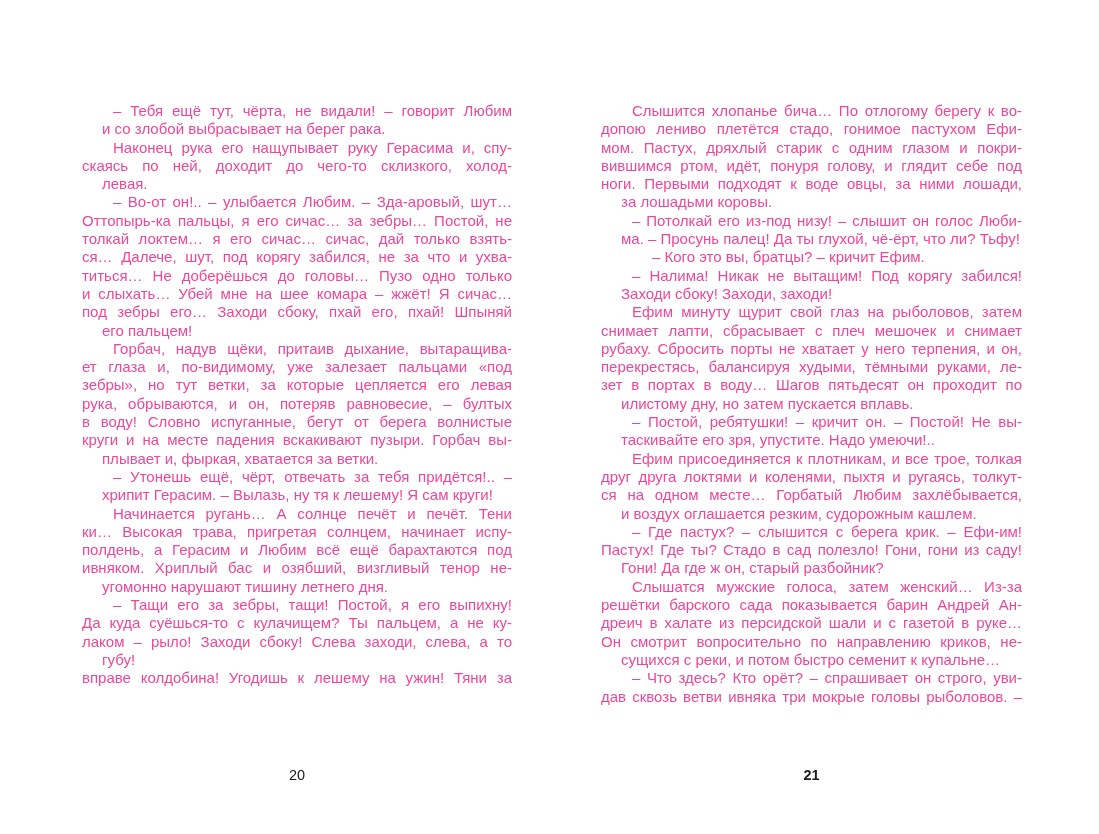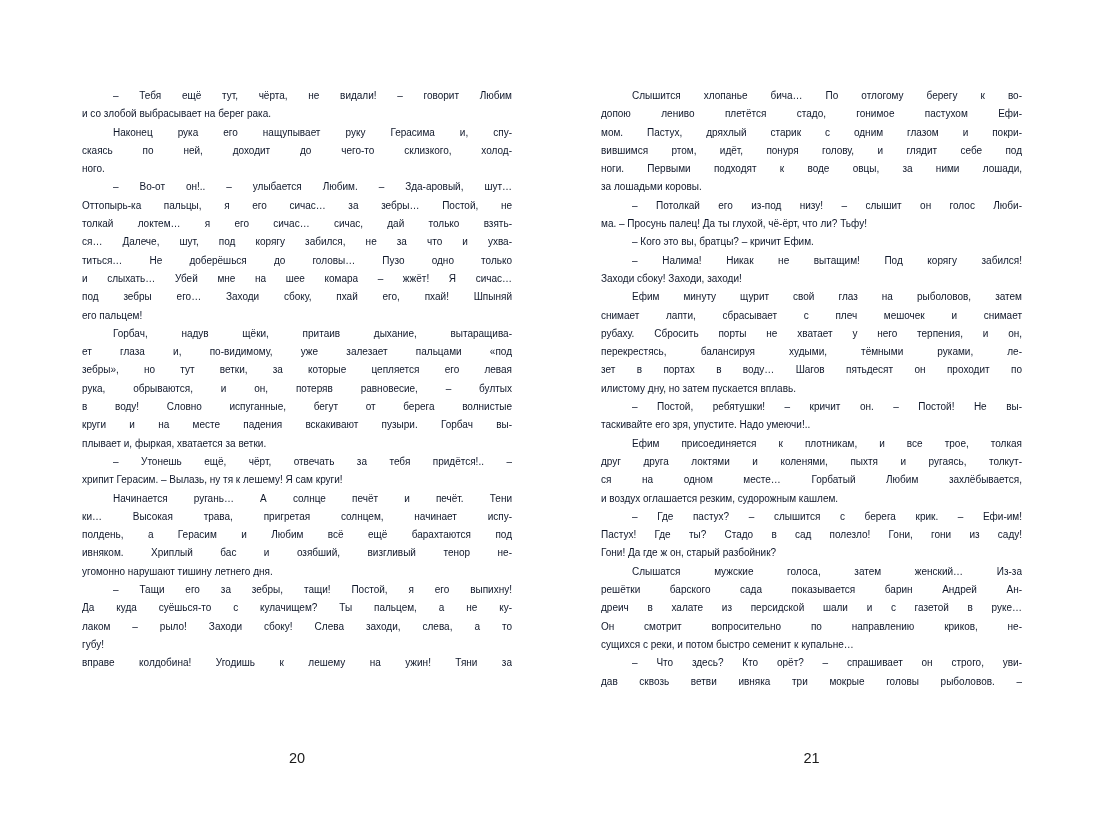--- a/index.html
+++ b/index.html
@@ -13,61 +13,61 @@
     background: #ffffff;
     font-family: "Liberation Sans", sans-serif;
     overflow: hidden;
   }
   .spread {
     position: absolute;
     inset: 0;
   }
   .text-col {
     position: absolute;
-    top: 87px;
-    font-size: 10px;
+    top: 102px;
+    font-size: 15px;
     line-height: 18.3px;
-    color: #0f172a;
+    color: #ec4899;
   }
   #col-0 { left: 82px;  width: 430px; }
   #col-1 { left: 601px; width: 421px; }
   .para { margin: 0; padding: 0; }
   .line {
     text-align: justify;
     text-align-last: justify;
     overflow: hidden;
     height: 18.3px;
   }
   .line.indent { text-indent: 31px; }
-  .line.para-end { text-align-last: left; }
+  .line.para-end { text-align-last: left; margin-left: 20px; }
   .page-number {
     position: absolute;
-    top: 750px;
+    top: 767px;
     font-size: 14.5px;
     color: #1a1a1a;
     text-align: center;
   }
   #num-0 { left: 82px;  width: 430px; }
-  #num-1 { left: 601px; width: 421px; }
+  #num-1 { left: 601px; width: 421px; font-weight: bold; }
 </style>
 </head>
 <body>
 
 <div class="spread">
 
   <section>
     <div class="text-col" id="col-0">
         <div class="para">
           <div class="line indent">– Тебя ещё тут, чёрта, не видали! – говорит Любим</div>
           <div class="line para-end">и со злобой выбрасывает на берег рака.</div>
         </div>
         <div class="para">
           <div class="line indent">Наконец рука его нащупывает руку Герасима и, спу-</div>
           <div class="line">скаясь по ней, доходит до чего-то склизкого, холод-</div>
-          <div class="line para-end">ного.</div>
+          <div class="line para-end">левая.</div>
         </div>
         <div class="para">
           <div class="line indent">– Во-от он!.. – улыбается Любим. – Зда-аровый, шут…</div>
           <div class="line">Оттопырь-ка пальцы, я его сичас… за зебры… Постой, не</div>
           <div class="line">толкай локтем… я его сичас… сичас, дай только взять-</div>
           <div class="line">ся… Далече, шут, под корягу забился, не за что и ухва-</div>
           <div class="line">титься… Не доберёшься до головы… Пузо одно только</div>
           <div class="line">и слыхать… Убей мне на шее комара – жжёт! Я сичас…</div>
           <div class="line">под зебры его… Заходи сбоку, пхай его, пхай! Шпыняй</div>
           <div class="line para-end">его пальцем!</div>

